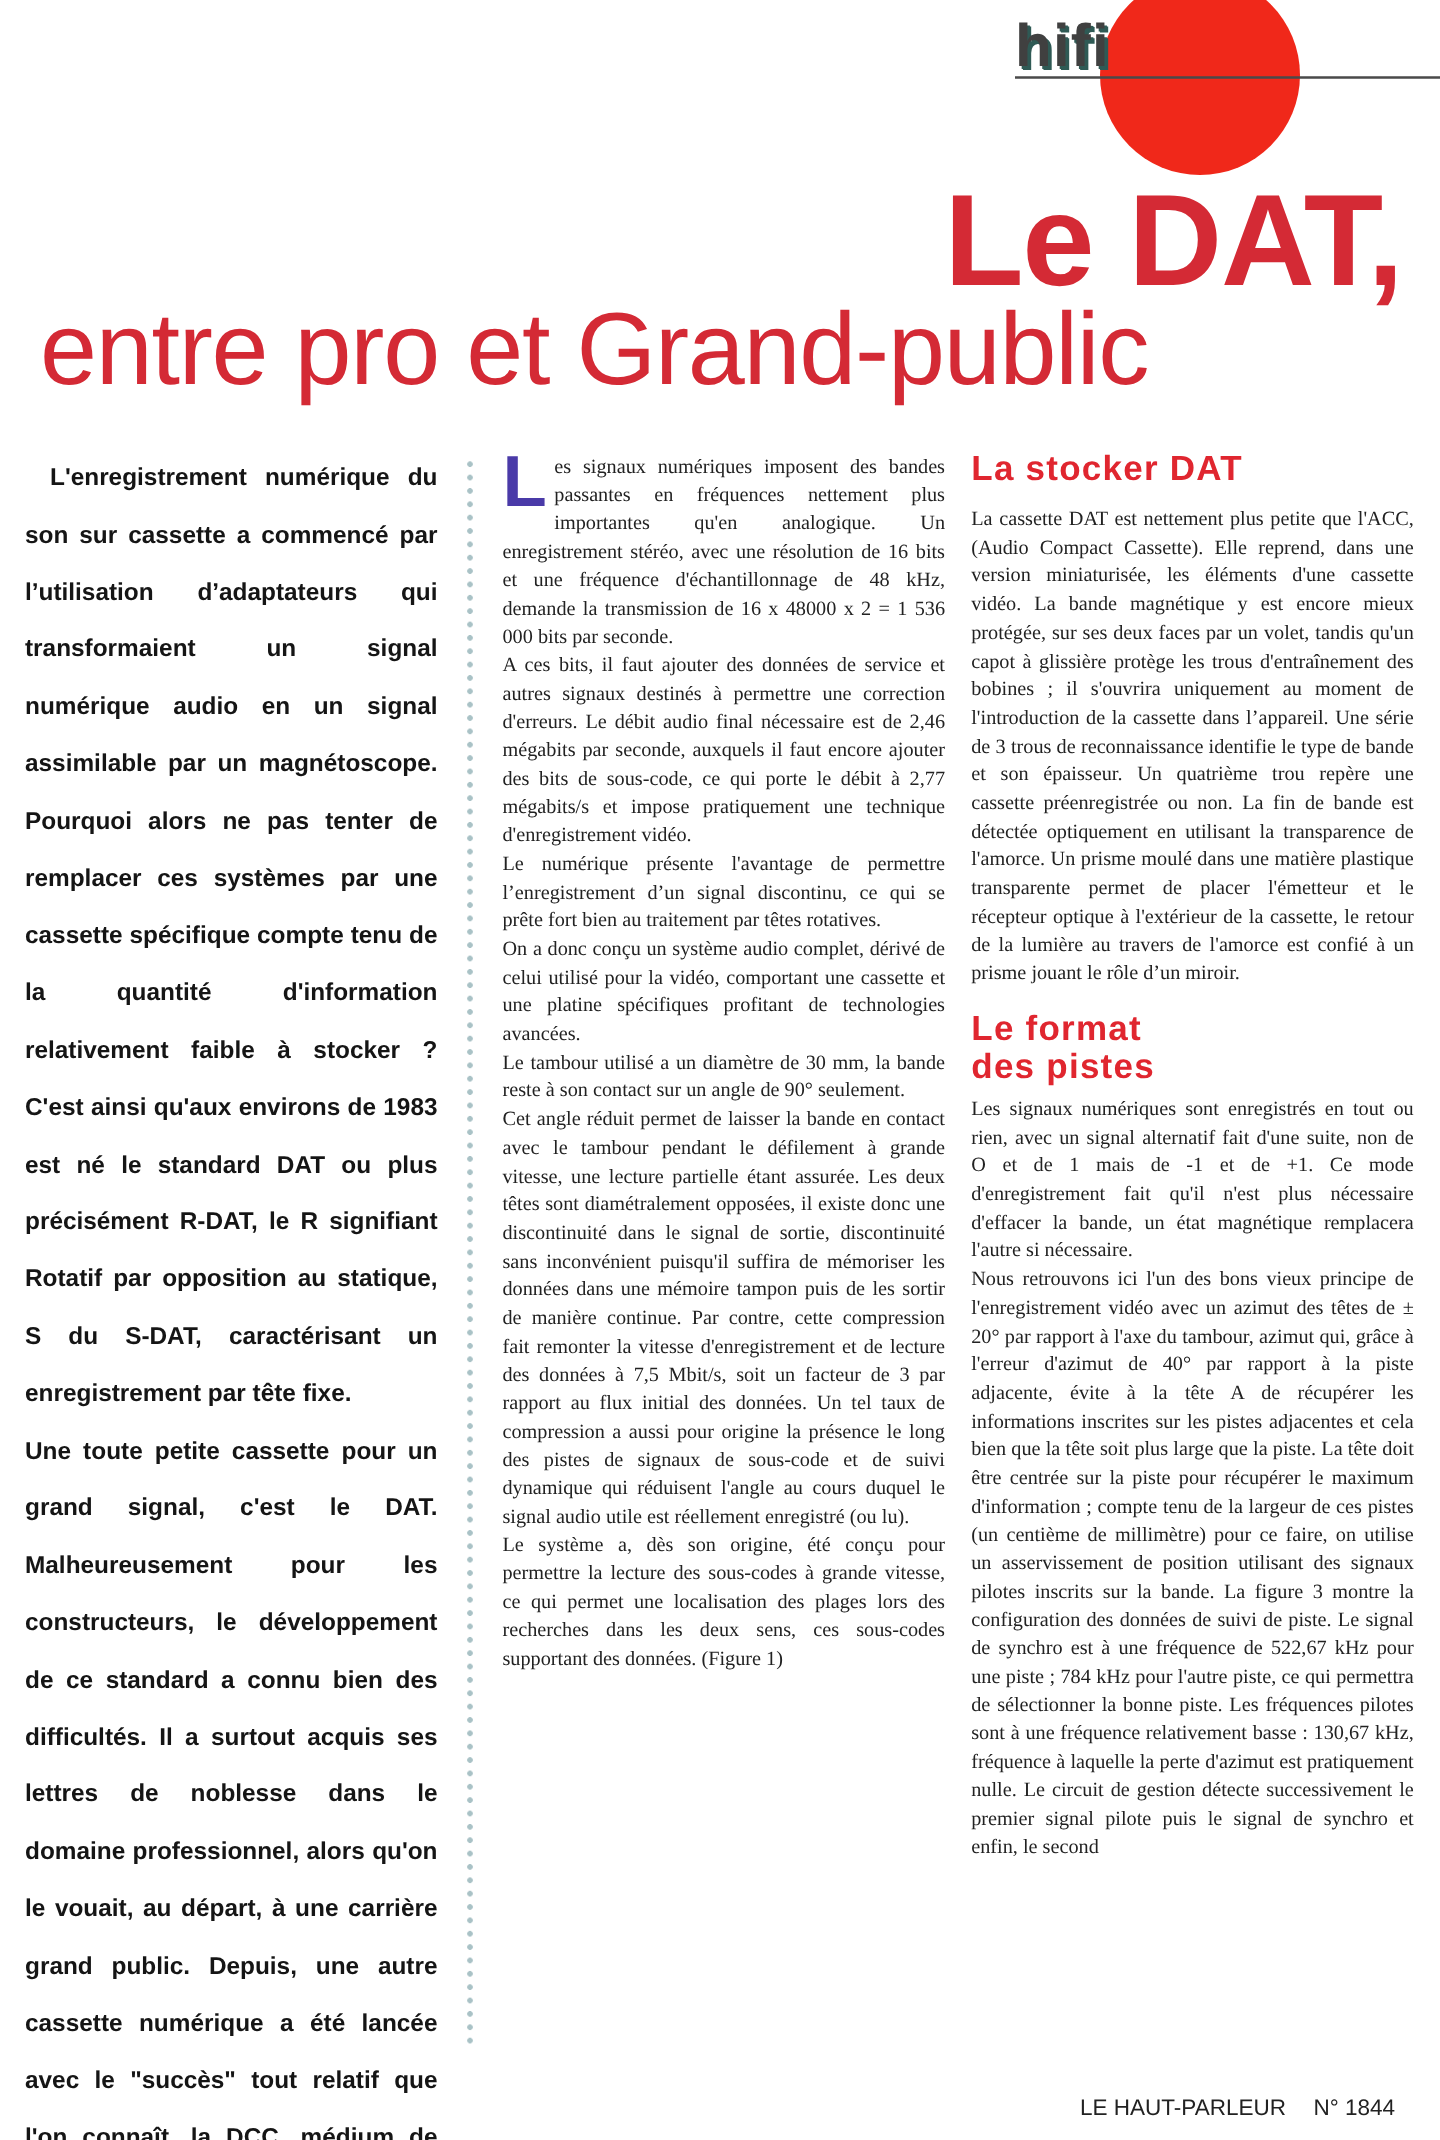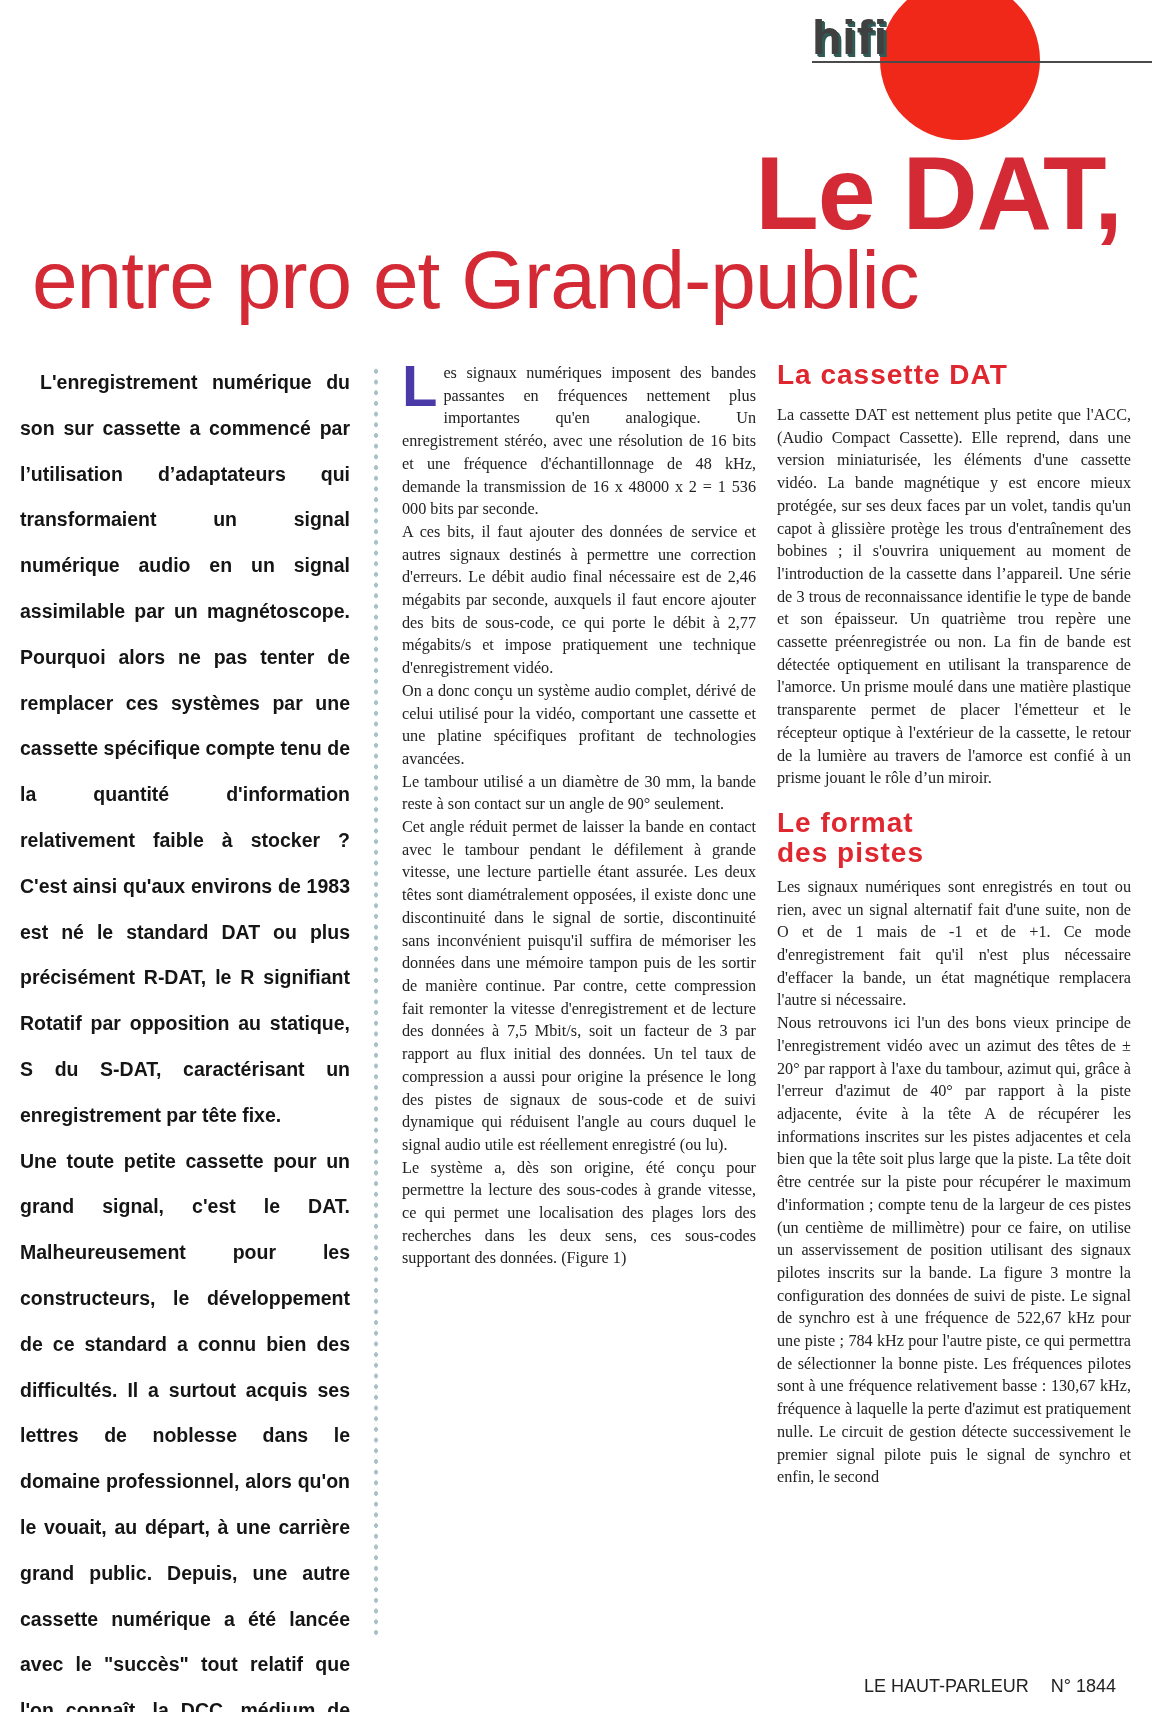--- a/index.html
+++ b/index.html
@@ -48,28 +48,29 @@
 <div class="col-lead">
   <p>L'enregistrement numérique du son sur cassette a commencé par l’utilisation d’adaptateurs qui transformaient un signal numérique audio en un signal assimilable par un magnétoscope. Pourquoi alors ne pas tenter de remplacer ces systèmes par une cassette spécifique compte tenu de la quantité d'information relativement faible à stocker ? C'est ainsi qu'aux environs de 1983 est né le standard DAT ou plus précisément R-DAT, le R signifiant Rotatif par opposition au statique, S du S-DAT, caractérisant un enregistrement par tête fixe.</p>
   <p>Une toute petite cassette pour un grand signal, c'est le DAT. Malheureusement pour les constructeurs, le développement de ce standard a connu bien des difficultés. Il a surtout acquis ses lettres de noblesse dans le domaine professionnel, alors qu'on le vouait, au départ, à une carrière grand public. Depuis, une autre cassette numérique a été lancée avec le "succès" tout relatif que l'on connaît, la DCC, médium de type S-DAT, mécaniquement plus simple.</p>
 </div>
 
 <div class="dots"></div>
 
 <div class="col-body col-mid">
   <p><span class="dropcap">L</span><span>es signaux numériques imposent des bandes passantes en fréquences nettement plus importantes qu'en analogique. Un enregistrement stéréo, avec une résolution de 16 bits et une fréquence d'échantillonnage de 48 kHz, demande la transmission de 16 x 48000 x 2 = 1 536 000 bits par seconde.</span></p>
   <p>A ces bits,  il faut ajouter des données de service et autres signaux destinés à permettre une correction d'erreurs. Le débit audio final nécessaire est de 2,46 mégabits par seconde, auxquels il faut encore ajouter des bits de sous-code, ce qui porte le débit à 2,77 mégabits/s et impose pratiquement une technique d'enregistrement vidéo.</p>
+  <p>Le numérique présente l'avantage de permettre l’enregistrement d’un signal discontinu, ce qui se prête fort bien au traitement par têtes rotatives.</p>
   <p>On a donc conçu un système audio complet, dérivé de celui utilisé pour la vidéo, comportant une cassette et une platine spécifiques profitant de technologies avancées.</p>
   <p>Le tambour utilisé a un diamètre de 30 mm, la bande reste à son contact sur un angle de 90° seulement.</p>
   <p>Cet angle réduit permet de laisser la bande en contact avec le tambour pendant le défilement à grande vitesse, une lecture partielle étant assurée. Les deux têtes sont diamétralement opposées, il existe donc une discontinuité dans le signal de sortie, discontinuité sans inconvénient puisqu'il suffira de mémoriser les données dans une mémoire tampon puis de les sortir de manière continue. Par contre, cette compression fait remonter la vitesse d'enregistrement et de lecture des données à 7,5 Mbit/s, soit un facteur de 3 par rapport au flux initial des données. Un tel taux de compression a aussi pour origine la présence le long des pistes de signaux de sous-code et de suivi dynamique qui réduisent l'angle au cours duquel le signal audio utile est réellement enregistré (ou lu).</p>
   <p>Le système a, dès son origine, été conçu pour permettre la lecture des sous-codes à grande vitesse, ce qui permet une localisation des plages lors des recherches dans les deux sens, ces sous-codes supportant des données. (Figure 1)</p>
 </div>
 
 <div class="col-body col-right">
-  <h3 class="sect-title sect-1">La cassette DAT</h3>
+  <h3 class="sect-title sect-1">La stocker DAT</h3>
   <p>La cassette DAT est nettement plus petite que l'ACC, (Audio Compact Cassette). Elle reprend, dans une version miniaturisée, les éléments d'une cassette vidéo. La bande magnétique y est encore mieux protégée, sur ses deux faces par un volet, tandis qu'un capot à glissière protège les trous d'entraînement des bobines ; il s'ouvrira uniquement au moment de l'introduction de la cassette dans l’appareil. Une série de 3 trous de reconnaissance identifie le type de bande et son épaisseur. Un quatrième trou repère une cassette préenregistrée ou non. La fin de bande est détectée optiquement en utilisant la transparence de l'amorce. Un prisme moulé dans une matière plastique transparente permet de placer l'émetteur et le récepteur optique à l'extérieur de la cassette, le retour de la lumière au travers de l'amorce est confié à un prisme jouant le rôle d’un miroir.</p>
   <h3 class="sect-title sect-2">
     <span>Le format</span><br>
     <span>des pistes</span>
   </h3>
   <p>Les signaux numériques sont enregistrés en tout ou rien, avec un signal alternatif fait d'une suite, non de O et de 1 mais de -1 et de +1. Ce mode d'enregistrement fait qu'il n'est plus nécessaire d'effacer la bande, un état magnétique remplacera l'autre si nécessaire.</p>
   <p>Nous retrouvons ici l'un des bons vieux principe de l'enregistrement vidéo avec un azimut des têtes de ± 20° par rapport à l'axe du tambour, azimut qui, grâce à l'erreur d'azimut de 40° par rapport à la piste adjacente, évite à la tête A de récupérer les informations inscrites sur les pistes adjacentes et cela bien que la tête soit plus large que la piste. La tête doit être centrée sur la piste pour récupérer le maximum d'information ; compte tenu de la largeur de ces pistes (un centième de millimètre) pour ce faire, on utilise un asservissement de position utilisant des signaux pilotes inscrits sur la bande. La figure 3 montre la configuration des données de suivi de piste. Le signal de synchro est à une fréquence de 522,67 kHz pour une piste ; 784 kHz pour l'autre piste, ce qui permettra de sélectionner la bonne piste. Les fréquences pilotes sont à une fréquence relativement basse : 130,67 kHz, fréquence à laquelle la perte d'azimut est pratiquement nulle. Le circuit de gestion détecte successivement le premier signal pilote puis le signal de synchro et enfin, le second</p>
 </div>
 
 <div class="footer">

